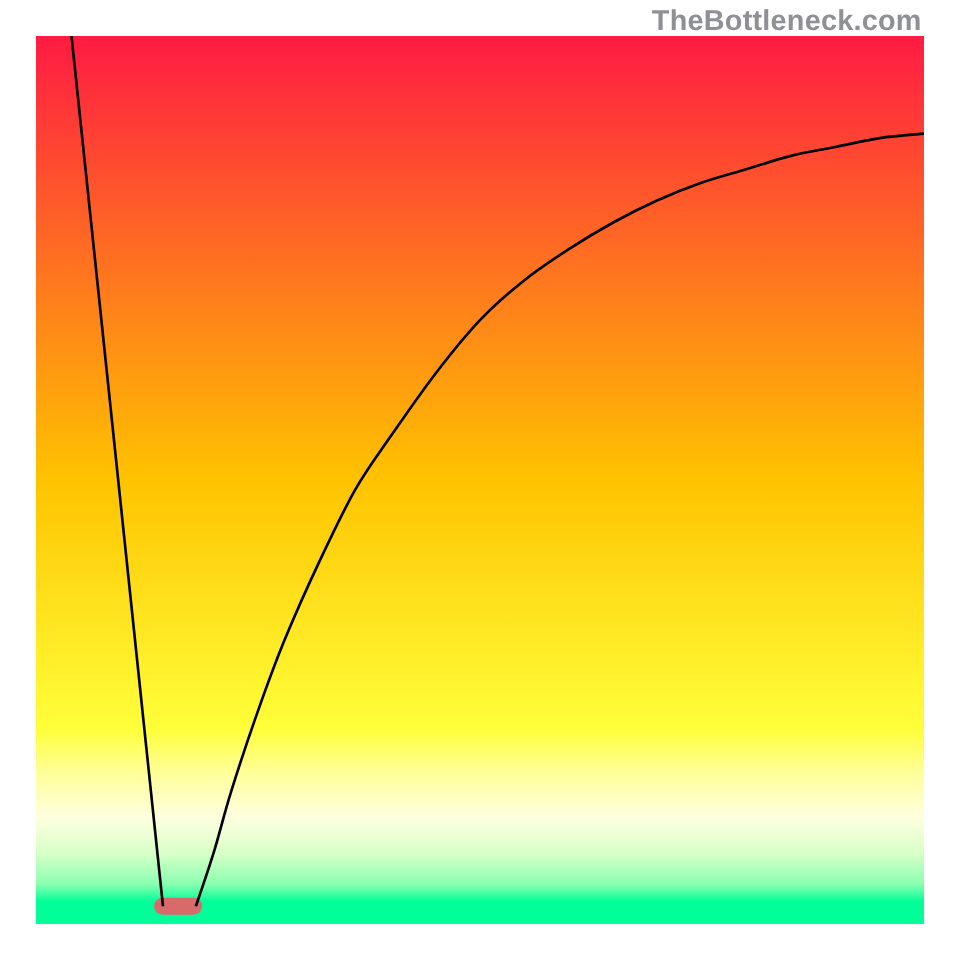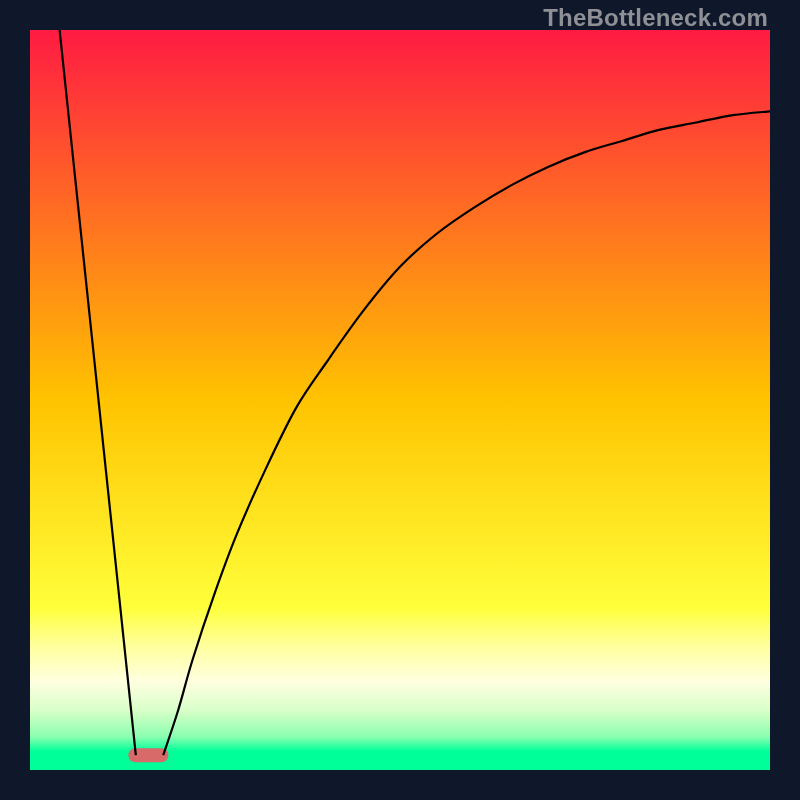--- a/index.html
+++ b/index.html
@@ -9,21 +9,21 @@
     height: 800px;
     background: #000000;
     overflow: hidden;
   }
   .frame {
     position: absolute;
     left: 0;
     top: 0;
     width: 800px;
     height: 800px;
-    background: #0f172a;
+    background: #ffffff;
   }
   .plot-area {
     position: absolute;
     left: 30px;
     top: 30px;
     width: 740px;
     height: 740px;
   }
   .watermark {
     position: absolute;

